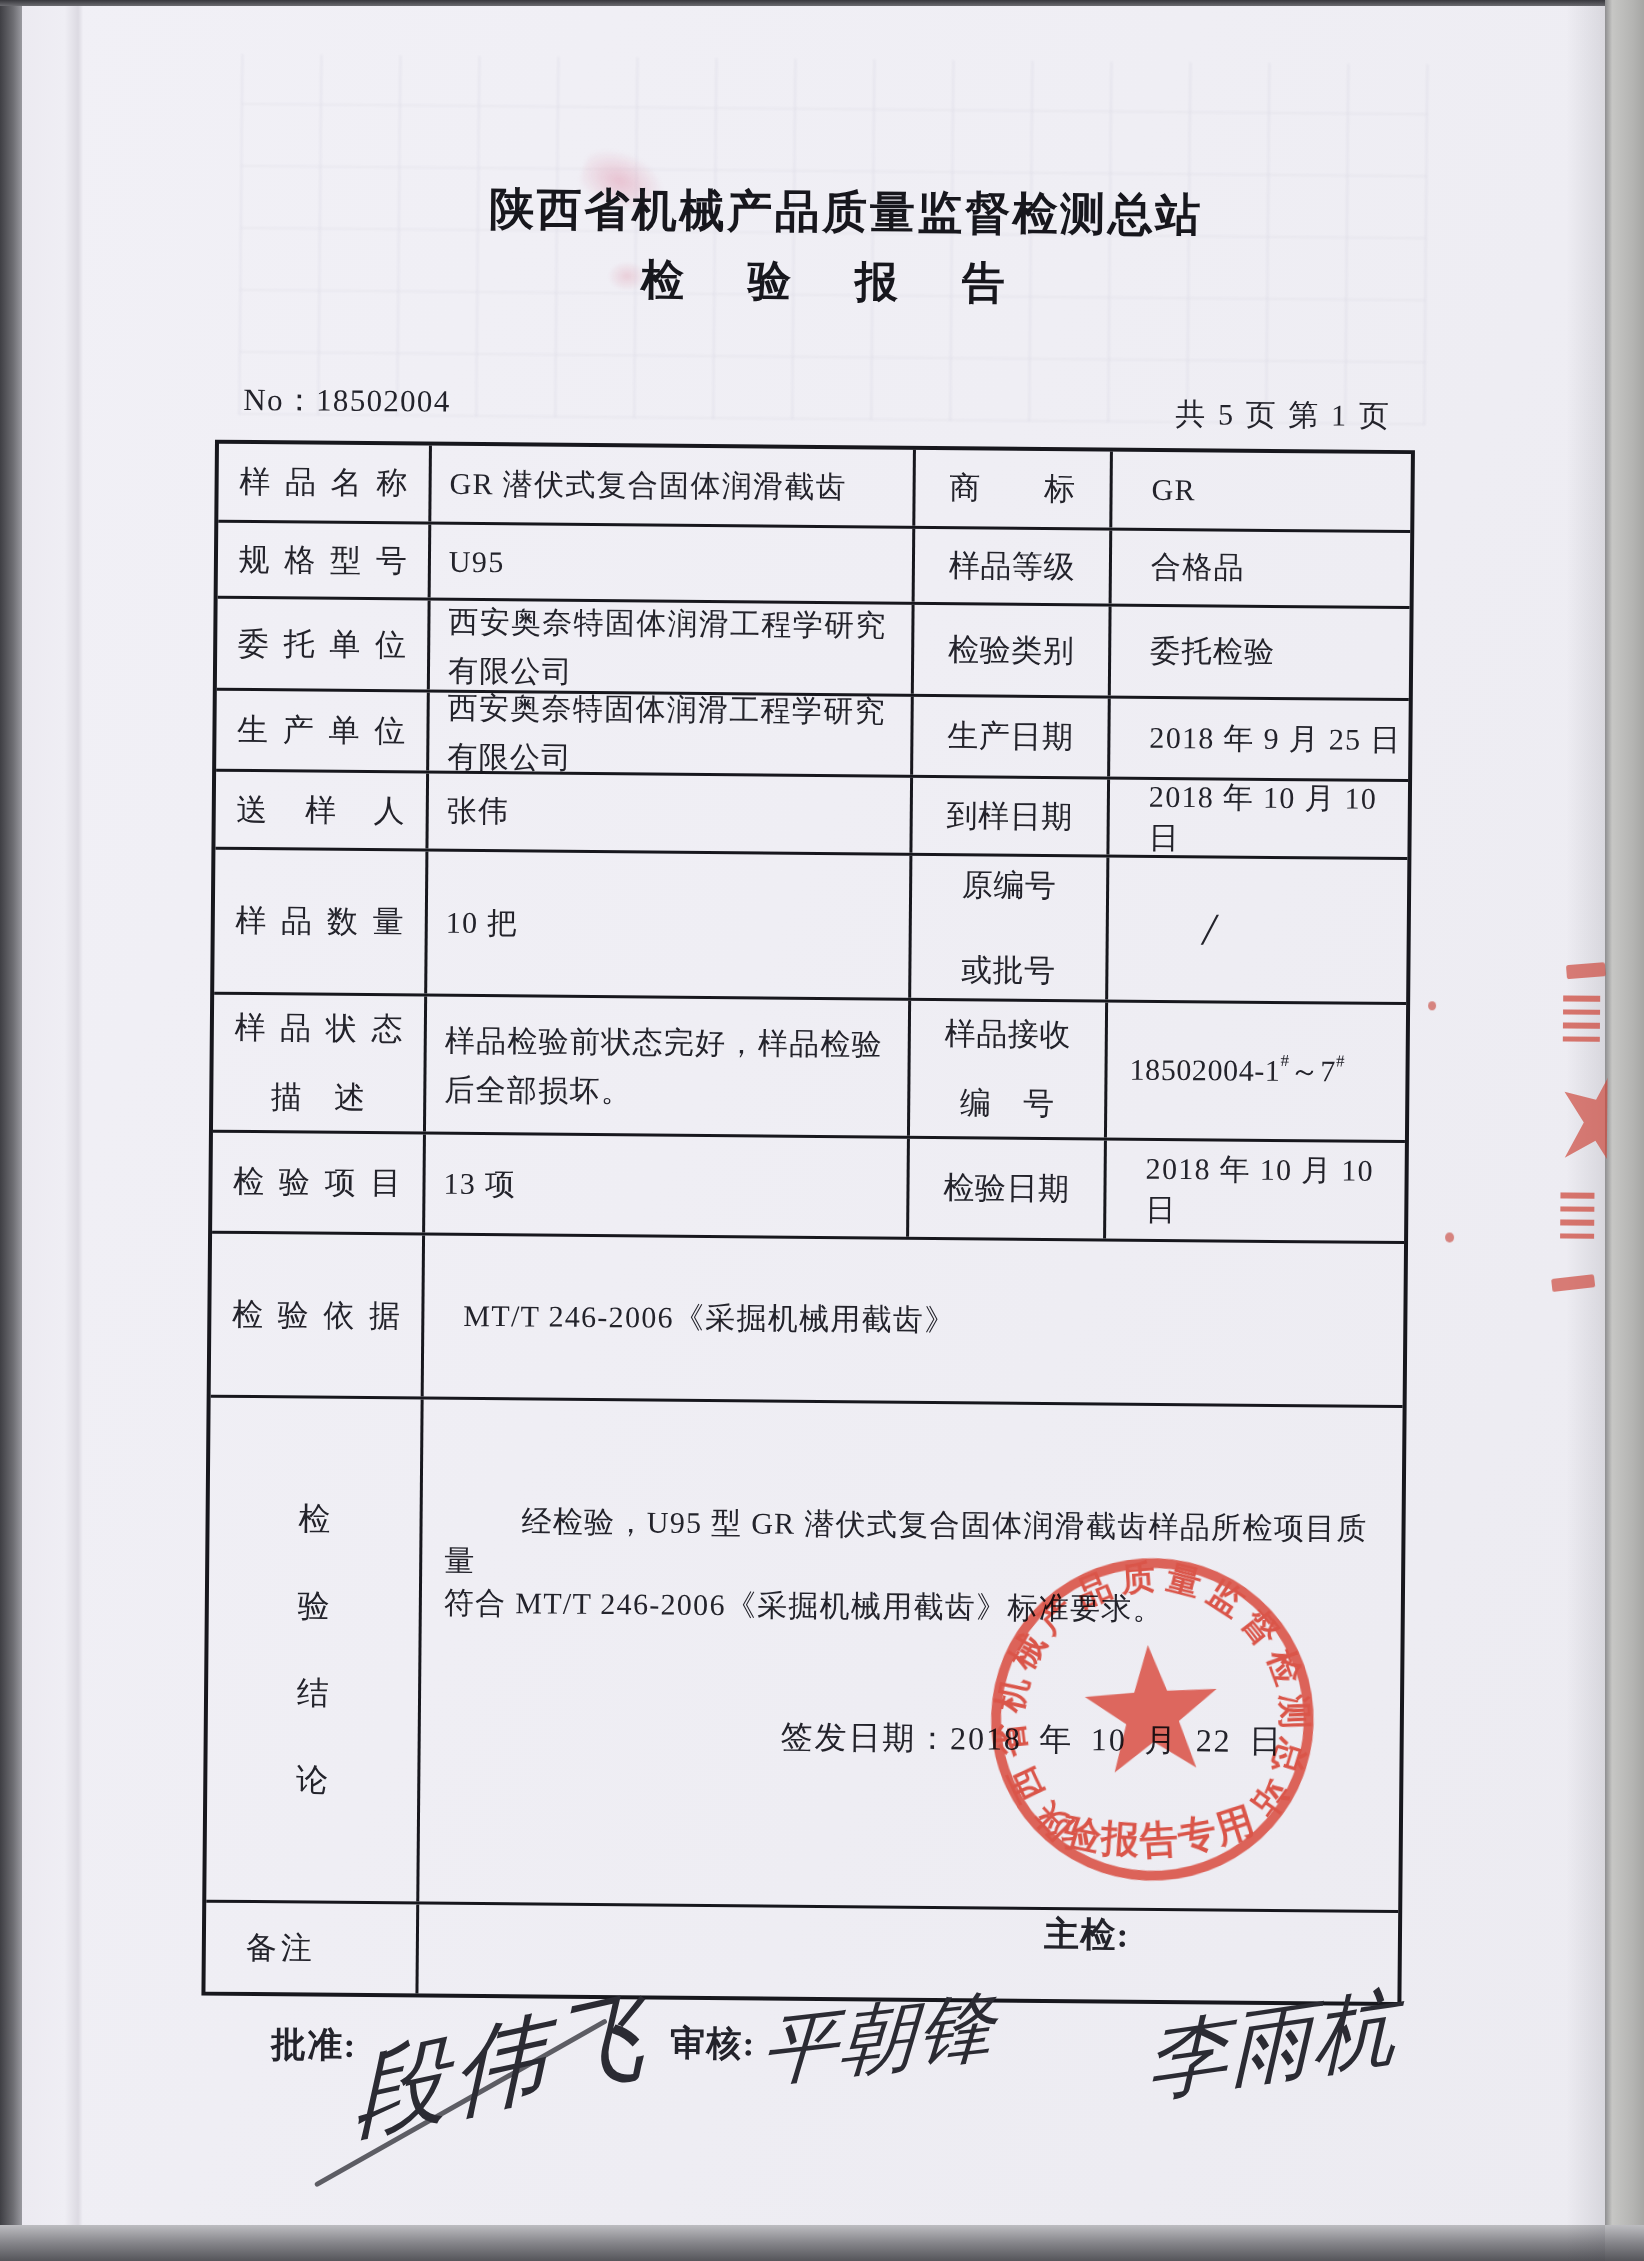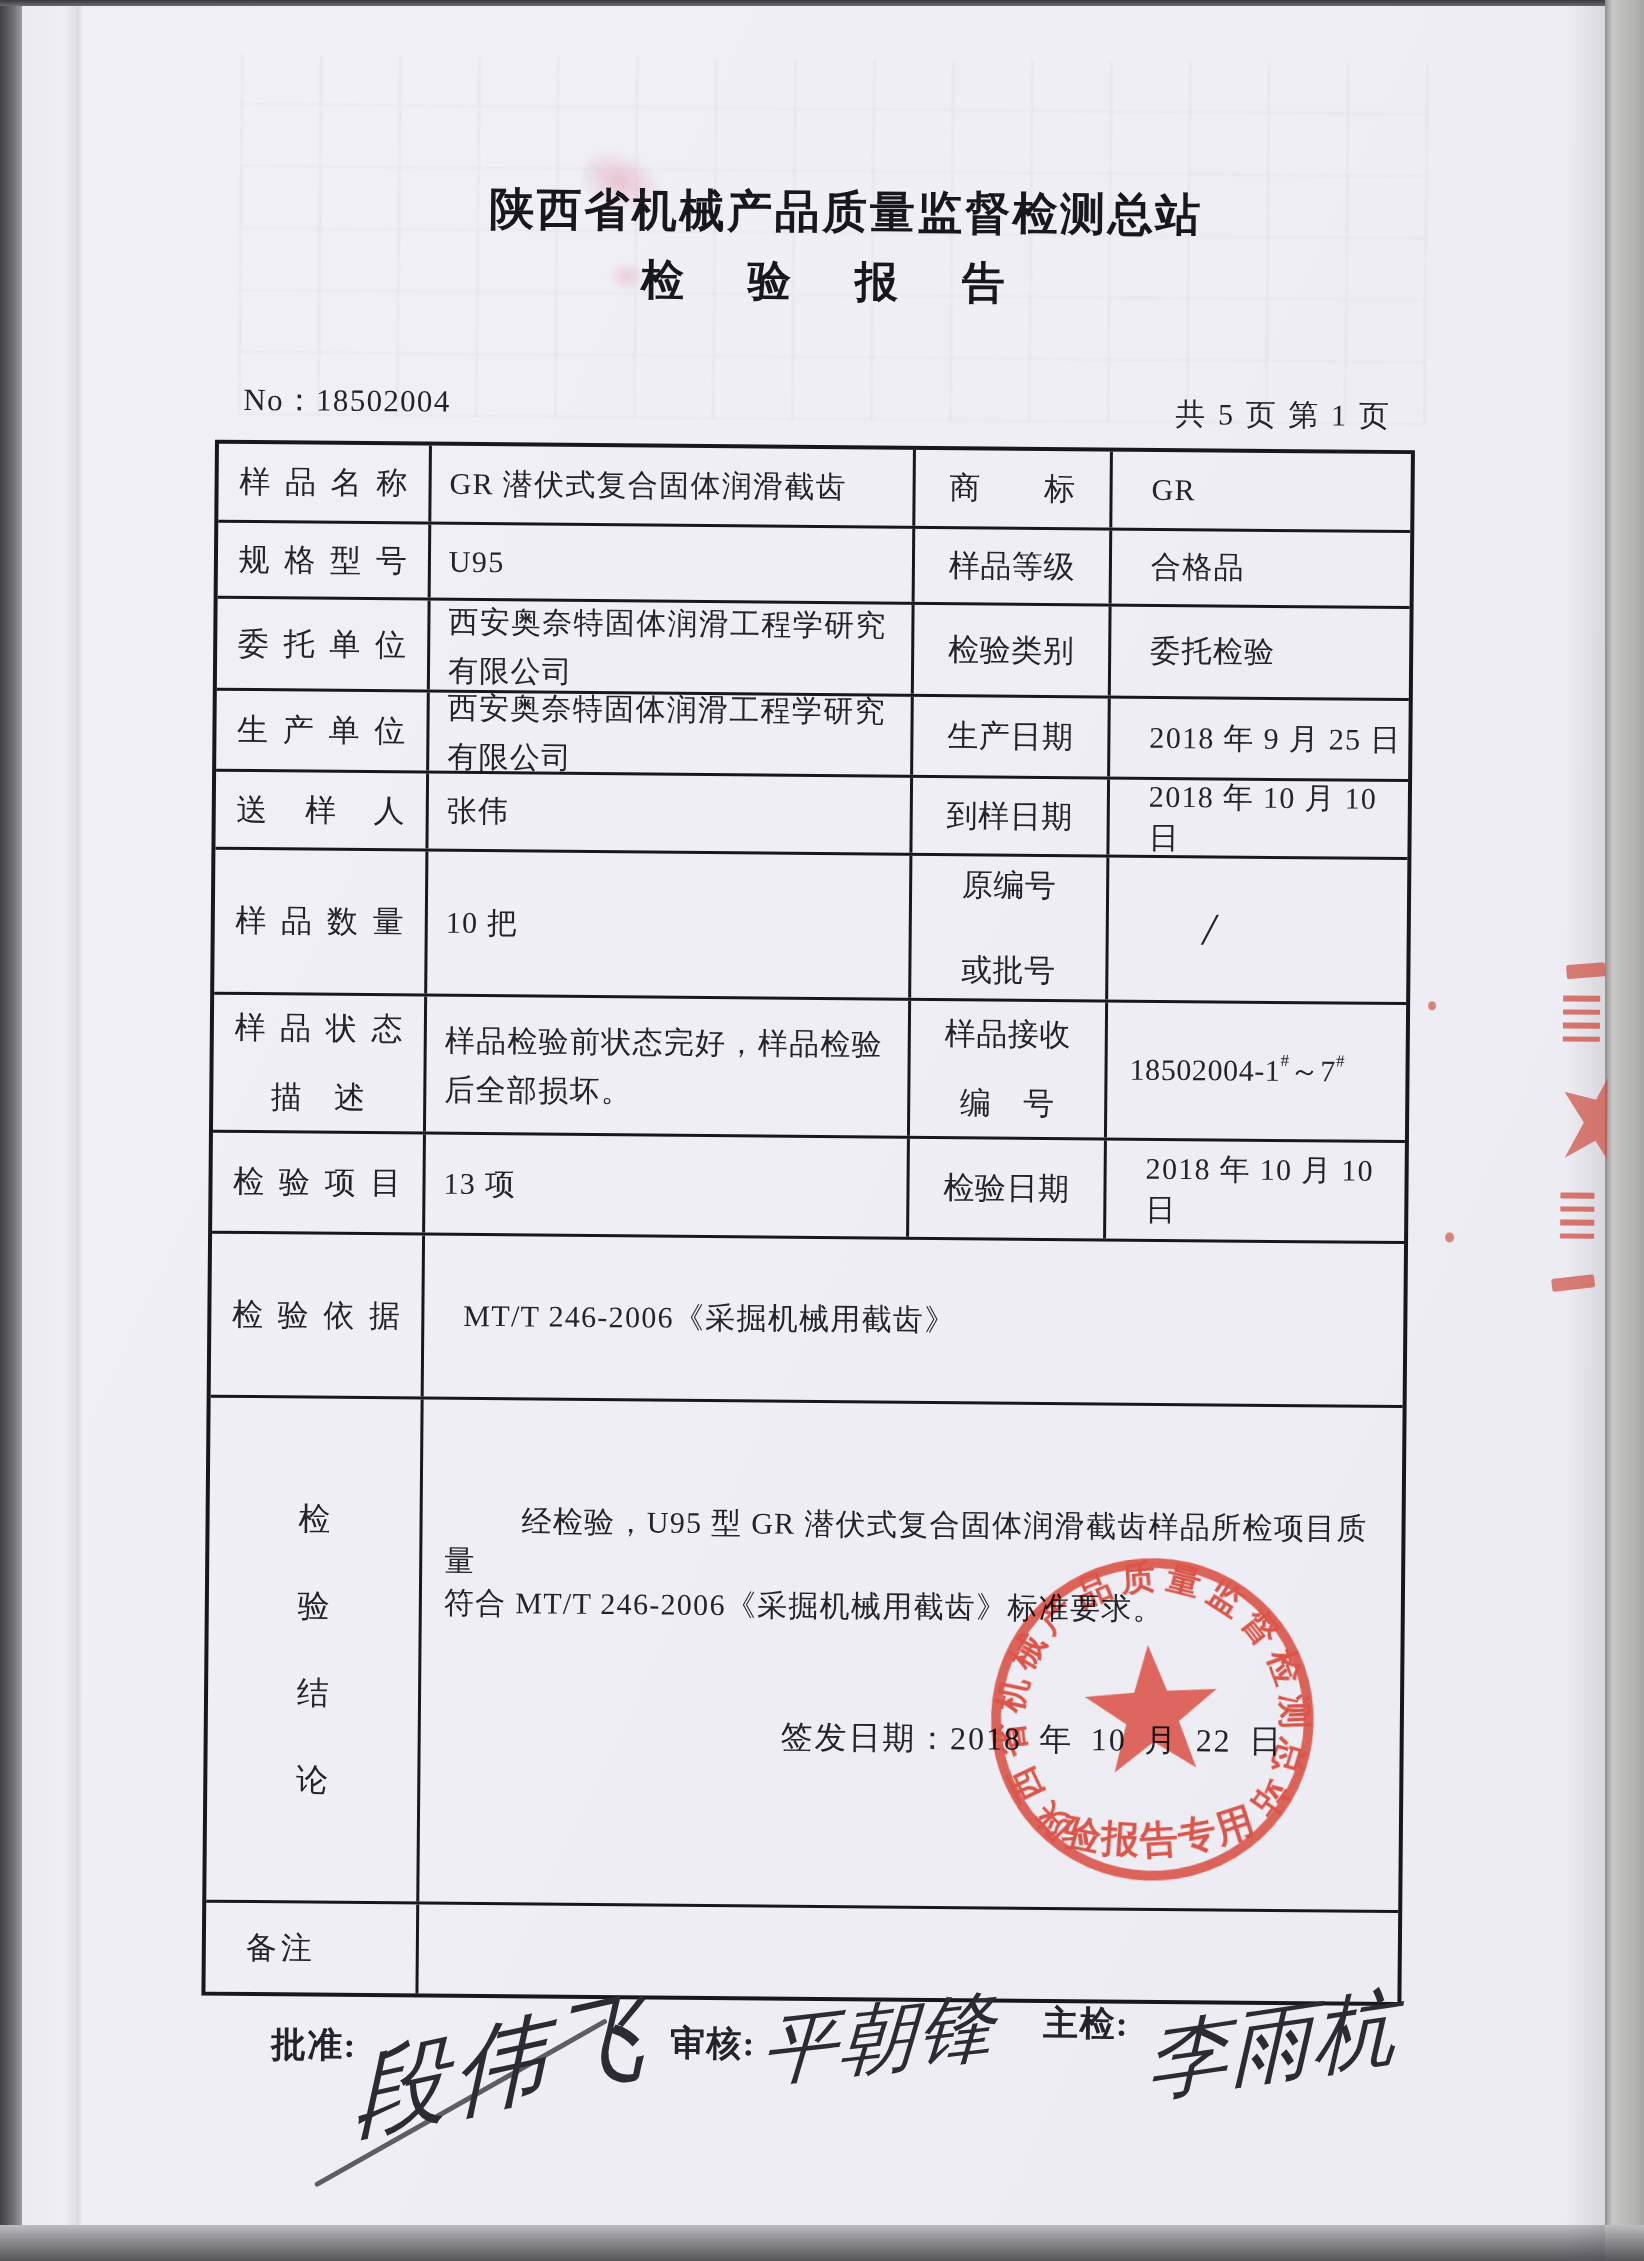--- a/index.html
+++ b/index.html
@@ -310,18 +310,18 @@
       <div class="ef-star"></div>
       <div class="ef ef-g ef-char2"></div>
       <div class="ef ef-bar2"></div>
     </div>
 
     <div class="f-lab" style="left:279px;top:2026px;">批准:</div>
     <div class="sig sig1">段伟飞</div>
     <div class="sig-flourish"></div>
     <div class="f-lab" style="left:678px;top:2021px;">审核:</div>
     <div class="sig sig2">平朝锋</div>
-    <div class="f-lab" style="left:1051px;top:1998px;">主检:</div>
+    <div class="f-lab" style="left:1051px;top:1909px;">主检:</div>
     <div class="sig sig3">李雨杭</div>
 
   </div>
 </div>
 
 
 </body></html>

